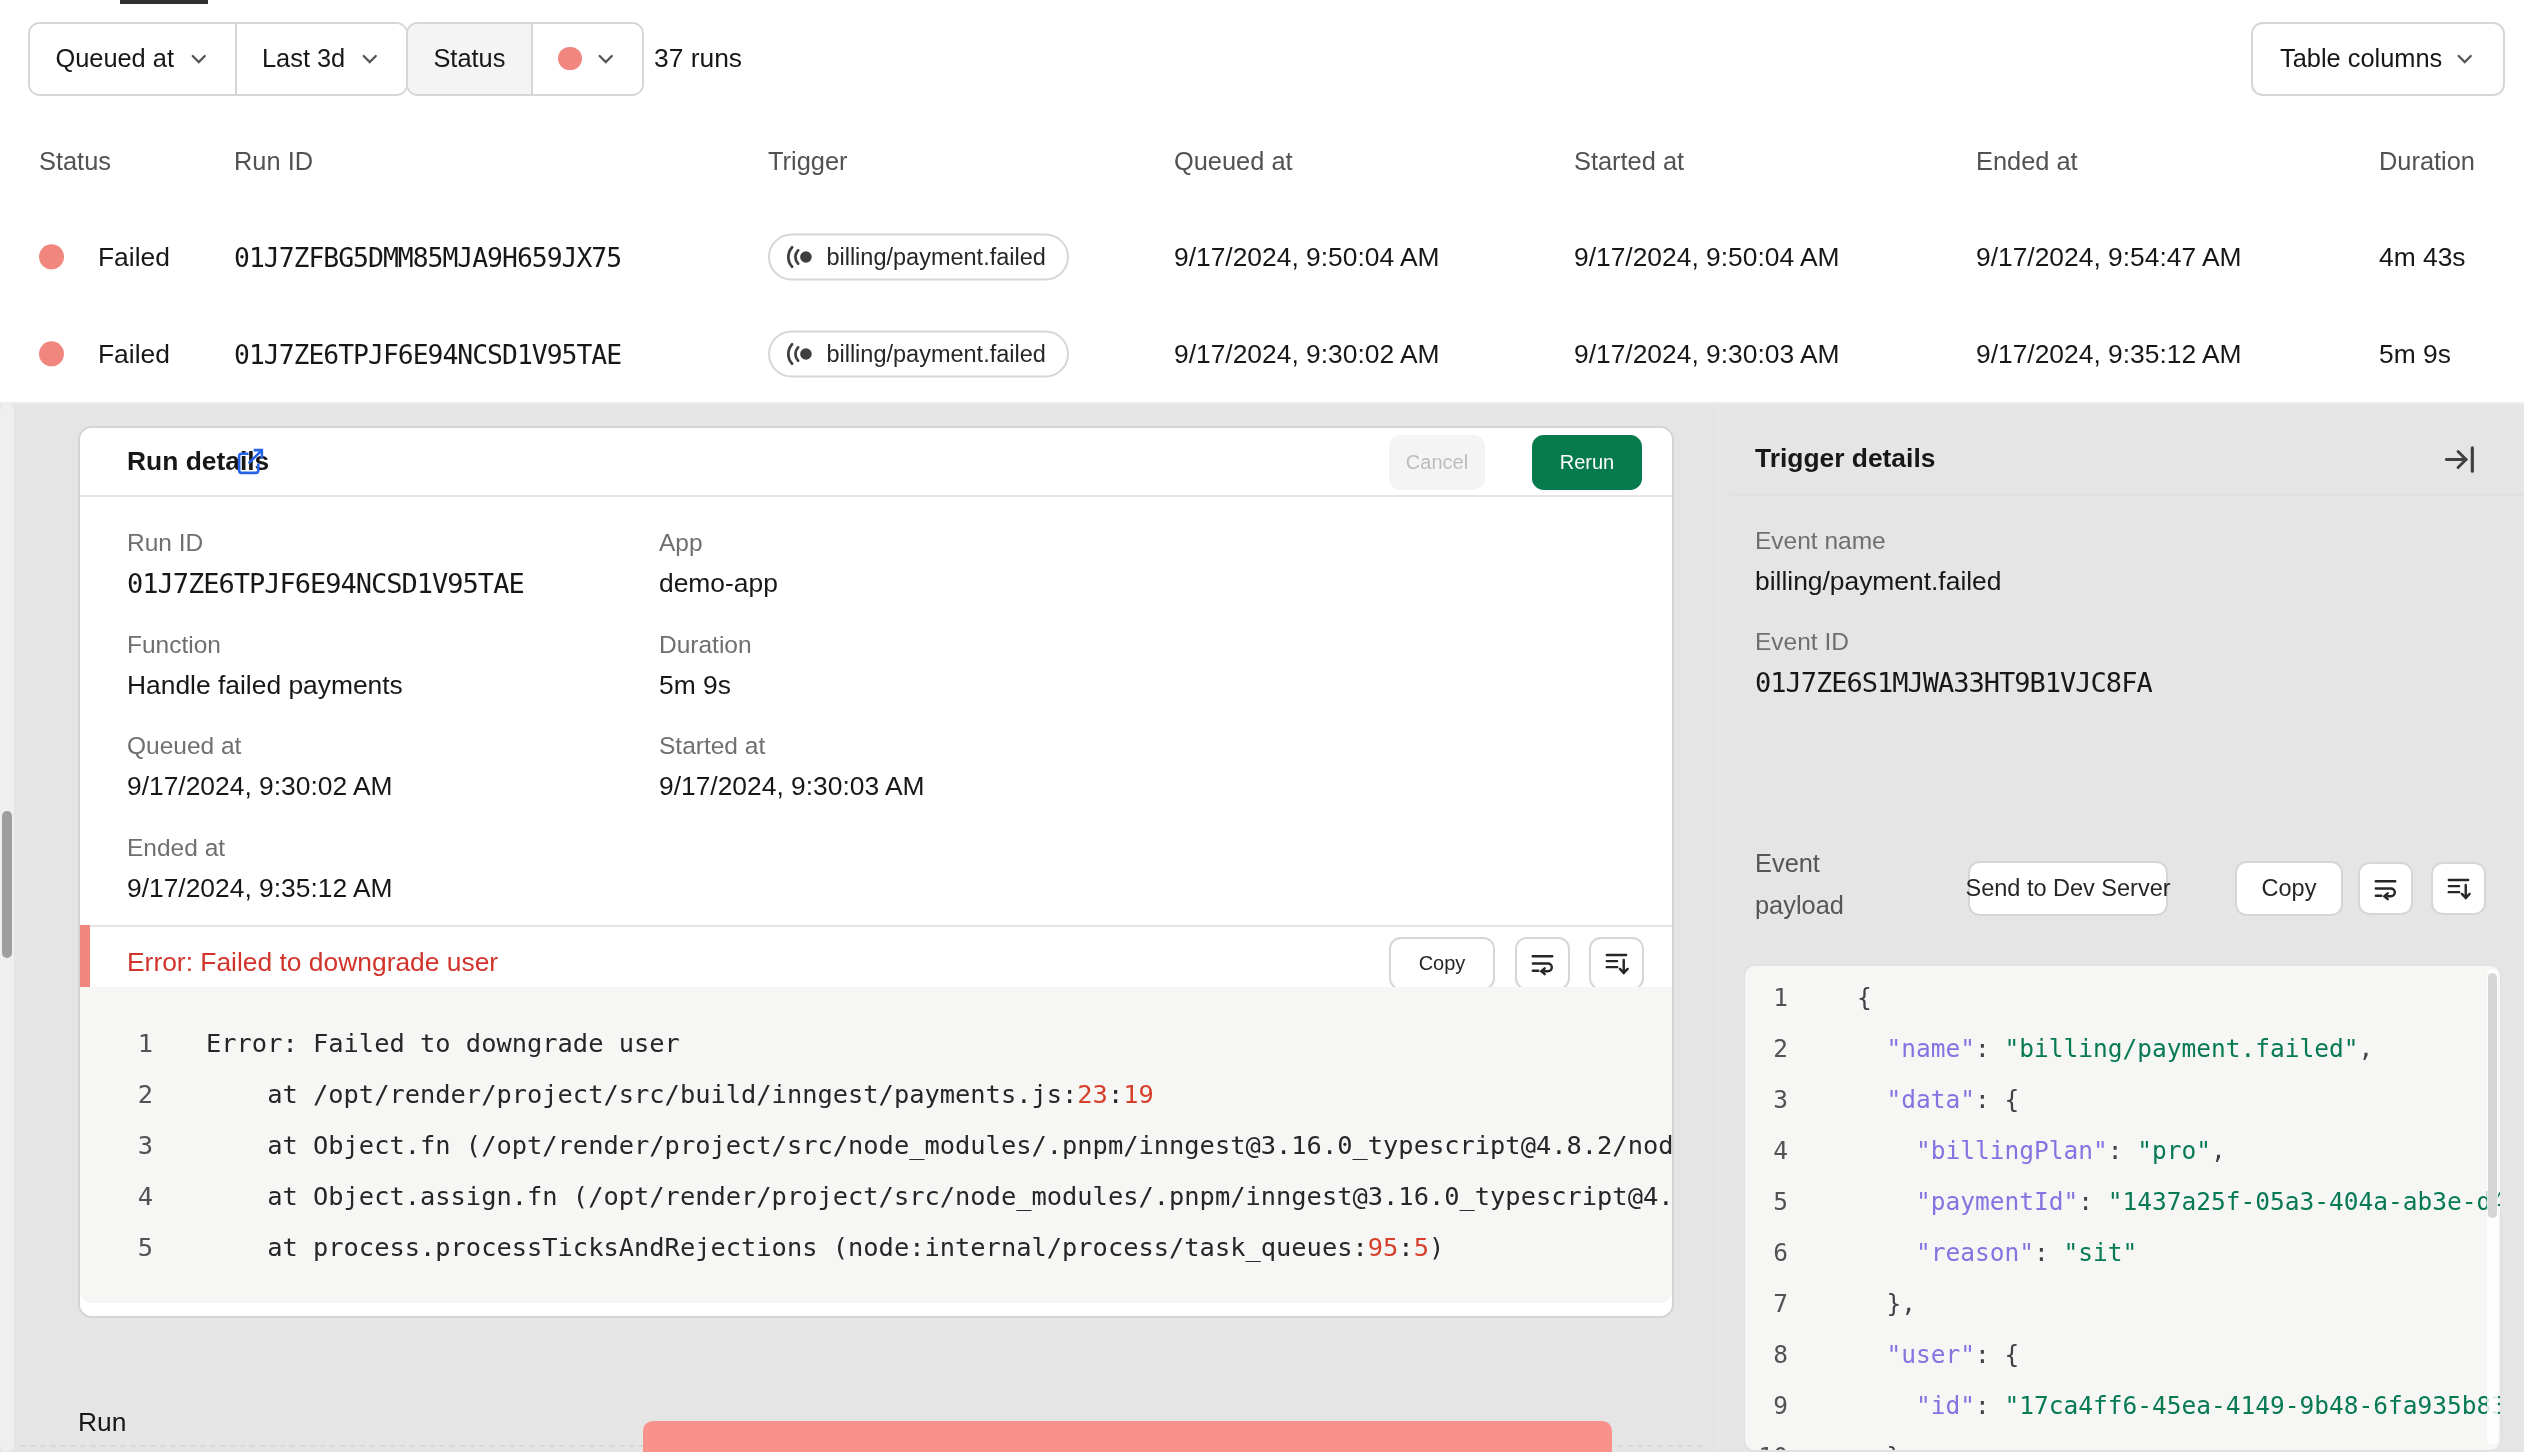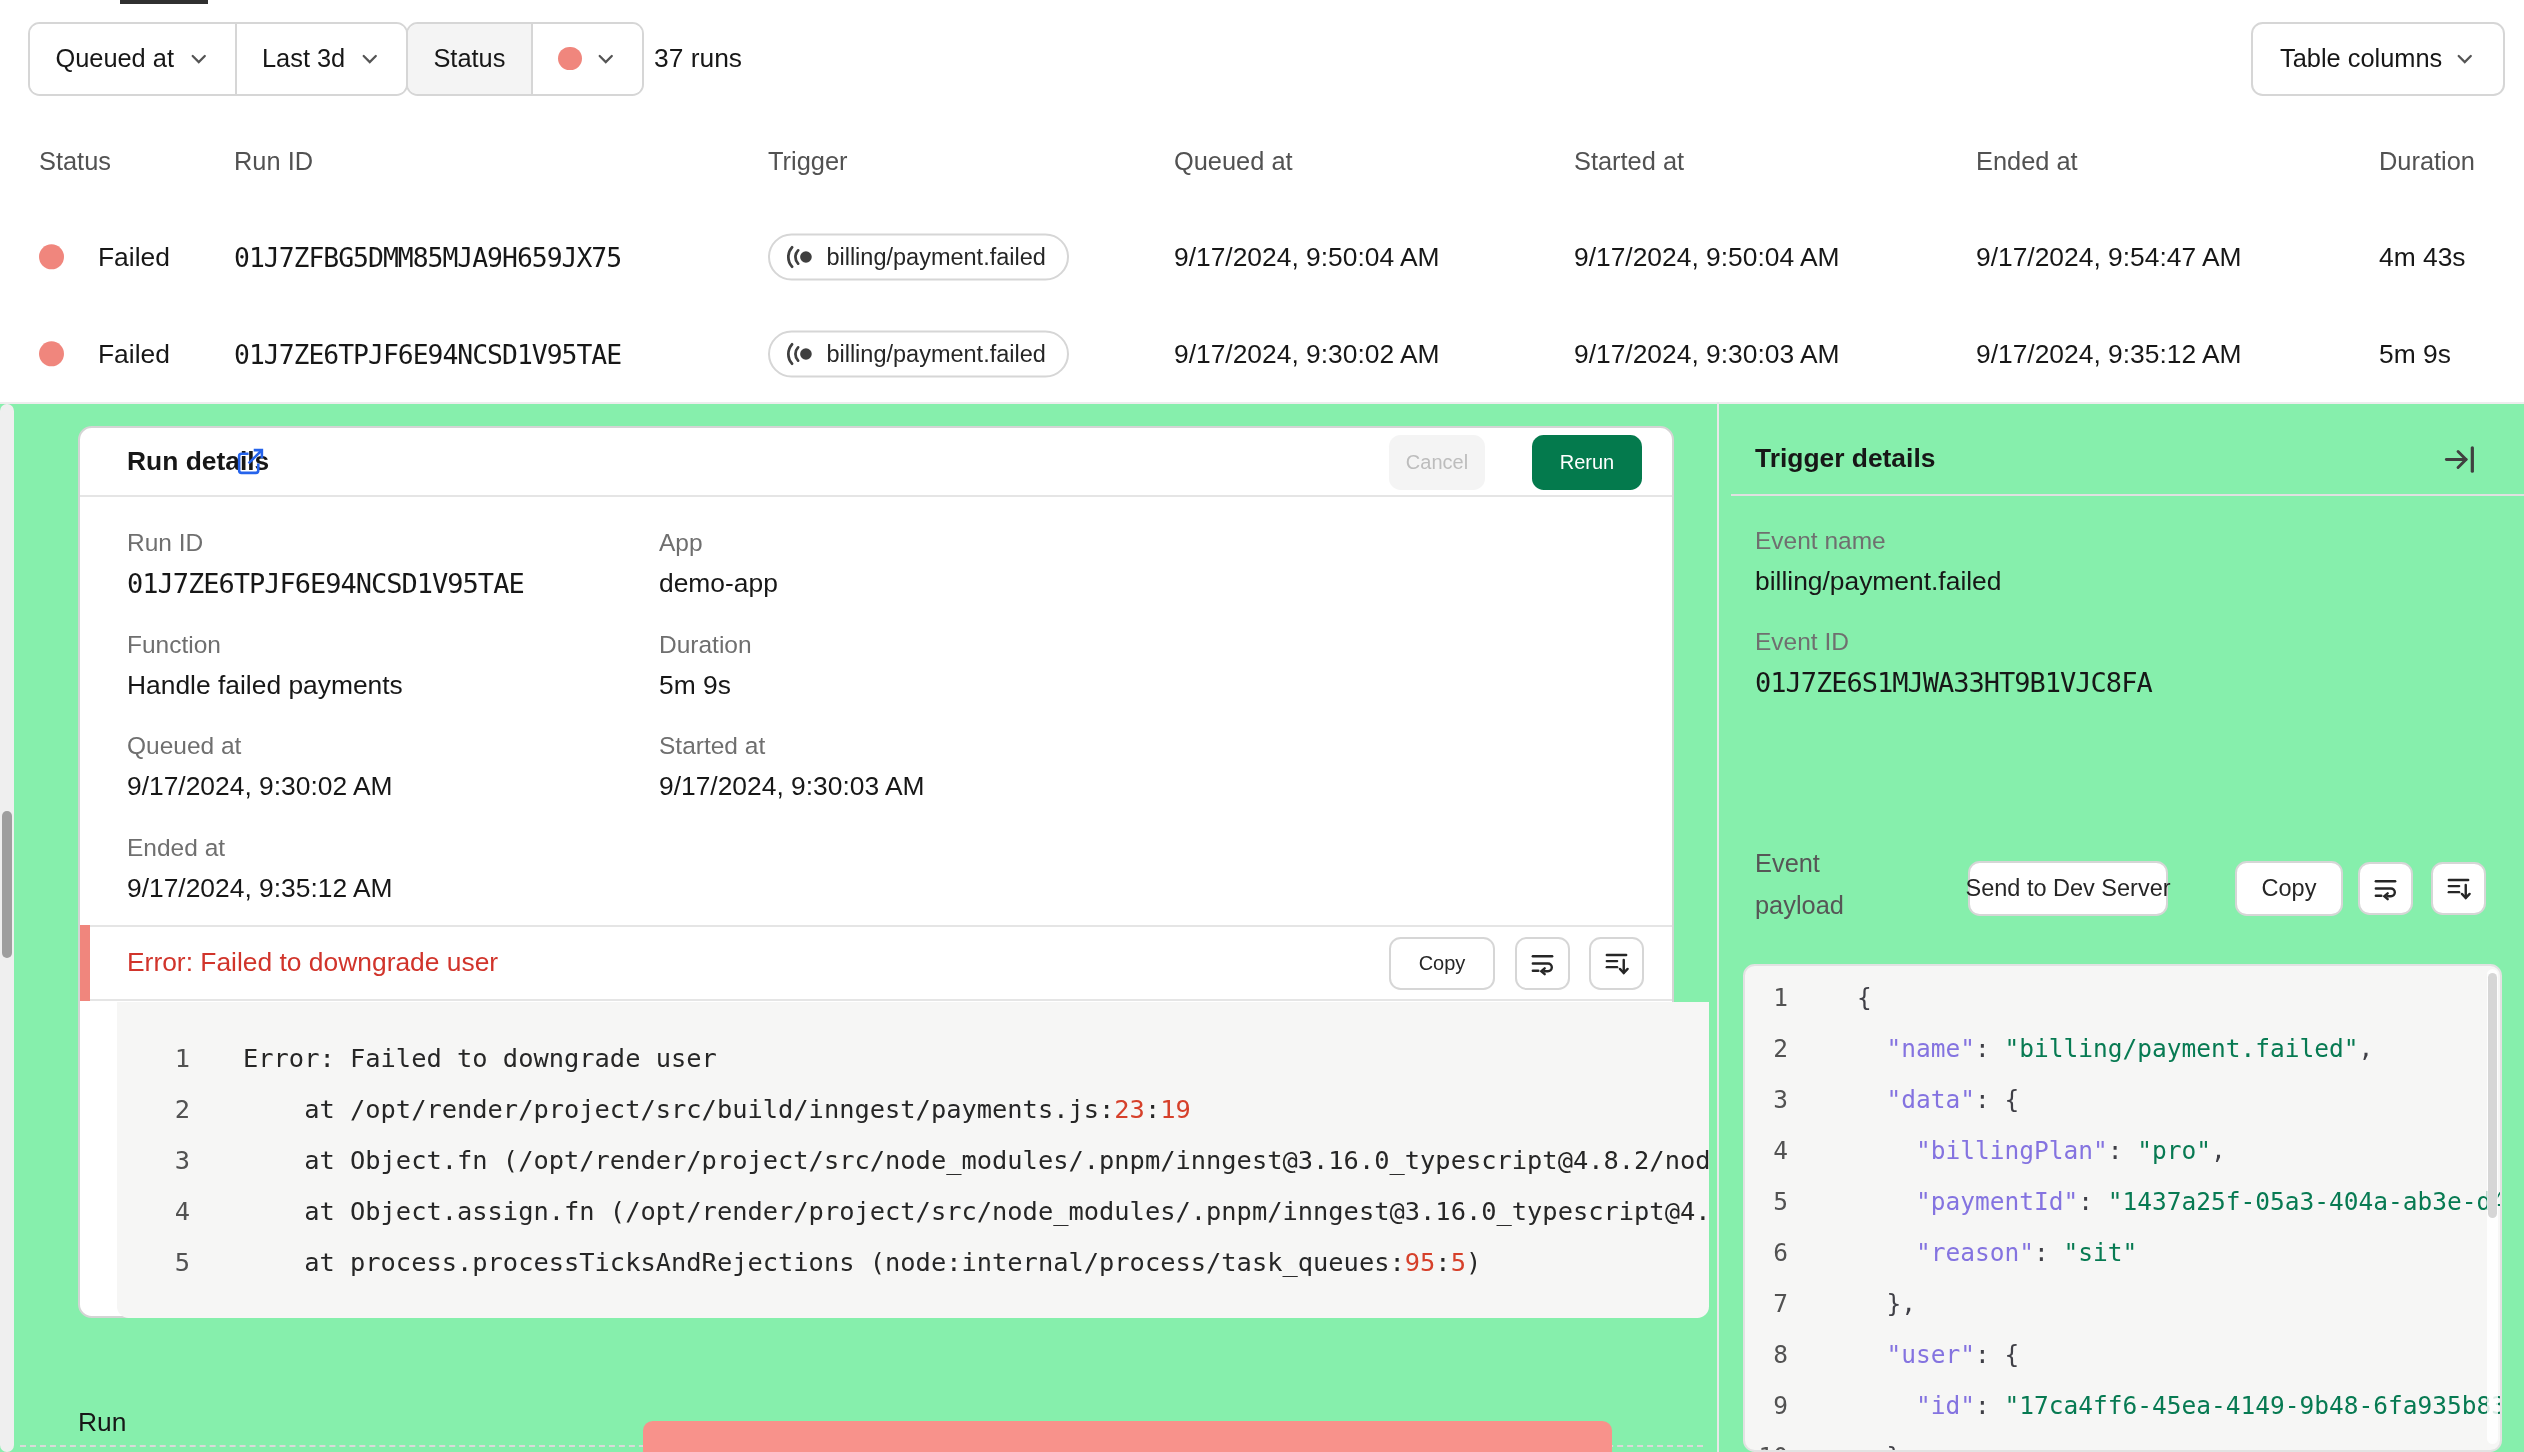--- a/index.html
+++ b/index.html
@@ -1,16 +1,16 @@
 <!DOCTYPE html>
 <html style="--failed-red: #c9342c; --dot-salmon: #f0867d; --rerun-green: #047a4d; --link-blue: #2563eb; --error-red: #d1342b; --key-purple: #8473e0; --string-green: #077a52; --number-red: #d6402a; --trace-bar-salmon: #f8928b;"><head>
 <meta charset="utf-8">
 <style>
   html,body{margin:0;padding:0;background:#fff;}
-  .page{position:relative;width:2525px;height:1452px;overflow:hidden;background:#86efac;
+  .page{position:relative;width:2525px;height:1452px;overflow:hidden;background:#e5e5e5;
         font-family:"Liberation Sans","DejaVu Sans",sans-serif;color:#171717;}
   .abs{position:absolute;}
   .mono{font-family:"DejaVu Sans Mono","Liberation Mono",monospace;}
 
   
   .topbar{position:absolute;left:0;top:0;width:2525px;height:114px;background:#fff;border-bottom:2px solid #e5e5e5;}
   .tab-strip{position:absolute;left:120px;top:0;width:88px;height:3.9px;background:#303030;}
   .fgroup{position:absolute;top:21.5px;height:74px;display:flex;align-items:stretch;
           border:2px solid #d6d6d6;border-radius:11.7px;background:#fff;box-sizing:border-box;overflow:hidden;}
   .fseg{display:flex;align-items:center;gap:13.7px;padding:0 25.4px;font-size:25.4px;color:#171717;background:#fff;border:none;cursor:pointer;}
@@ -55,21 +55,21 @@
   
   .err-head{position:absolute;left:0;top:497px;width:100%;height:76px;border-top:2px solid #e5e5e5;border-bottom:2px solid #e5e5e5;box-sizing:border-box;}
   .err-bar{position:absolute;left:0;top:497px;width:9.8px;height:76px;background:var(--dot-salmon);}
   .err-title{position:absolute;left:47px;top:519px;font-size:26.4px;font-weight:500;color:var(--error-red);white-space:nowrap;}
   .btn.copy-sm{position:absolute;width:106px;height:53px;}
   .iconbtn{position:absolute;width:55px;height:53px;display:flex;align-items:center;justify-content:center;
            border:2px solid #d6d6d6;border-radius:11.7px;background:#fff;box-sizing:border-box;cursor:pointer;}
   .iconbtn svg{width:29px;height:29px;}
 
   .codeblock{position:absolute;overflow:hidden;background:#f6f6f5;}
-  .codeblock.stack{left:0;top:574px;width:1592px;height:316px;border-radius:0 0 11.7px 11.7px;padding-top:31px;box-sizing:border-box;margin-left:37px;}
+  .codeblock.stack{left:0;top:559px;width:1592px;height:316px;border-radius:0 0 11.7px 11.7px;padding-top:31px;box-sizing:border-box;}
   .code-line{white-space:pre;font-family:"DejaVu Sans Mono","Liberation Mono",monospace;}
   .stack .code-line{line-height:51px;font-size:25.4px;color:#262626;}
   .stack .ln{display:inline-block;width:73px;text-align:right;color:#525252;}
   .stack .lt{padding-left:53px;}
   .hl{color:var(--number-red);}
 
   
   .run-label{position:absolute;left:78px;top:1407px;font-size:26.4px;color:#171717;}
   .trace-dashes{position:absolute;left:19.6px;top:1445px;width:1683px;border-top:2.9px dashed #d9d9d9;}
   .trace-bar{position:absolute;left:643px;top:1421px;width:969px;height:45px;border-radius:9.8px;background:var(--trace-bar-salmon);}

